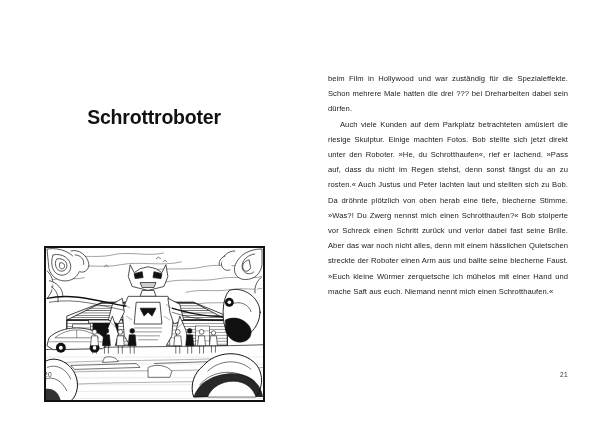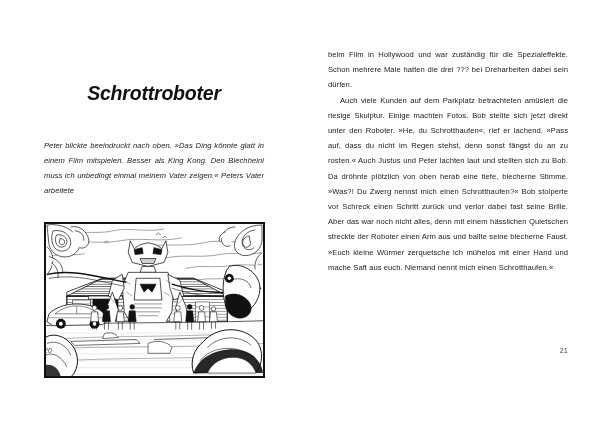--- a/index.html
+++ b/index.html
@@ -19,22 +19,23 @@
     width: 600px;
     height: 435px;
     background: #ffffff;
     display: flex;
   }
   .page {
     position: relative;
     width: 300px;
     height: 376px;
     box-sizing: border-box;
-  }
-  .page-left  { padding: 0 36px 0 44px; font-style: italic; }
+    margin-top: 24px;
+  }
+  .page-left  { padding: 0 36px 0 44px; }
   .page-right { padding: 0 32px 0 28px; }
 
   .chapter-title {
     font-size: 19.5px;
     font-weight: 700;
     letter-spacing: -0.2px;
     text-align: center;
     margin: 0;
     padding-top: 84px;
     line-height: 1;
@@ -86,23 +87,20 @@
 </style>
 </head>
 <body>
 
 <div class="spread">
 
   <div class="page page-left">
 
     <h1 class="chapter-title">Schrottroboter</h1>
 
-    <div class="body-col">
-      <p class="para">Peter blickte beeindruckt nach oben. »Das Ding könnte glatt in einem Film mitspielen. Besser als King Kong. Den Blechheini muss ich unbedingt einmal meinem Vater zeigen.« Peters Vater arbeitete</p>
-    </div>
 
     <div class="figure">
       <svg viewBox="0 0 221 156" preserveAspectRatio="none">
         <defs>
           <pattern id="siding" width="4" height="3" patternUnits="userSpaceOnUse">
             <path d="M0 2.6 H4" stroke="#222" stroke-width="0.5"></path>
           </pattern>
           <pattern id="roofline" width="3" height="2.4" patternUnits="userSpaceOnUse">
             <path d="M0 2 H3" stroke="#111" stroke-width="0.6"></path>
           </pattern>

